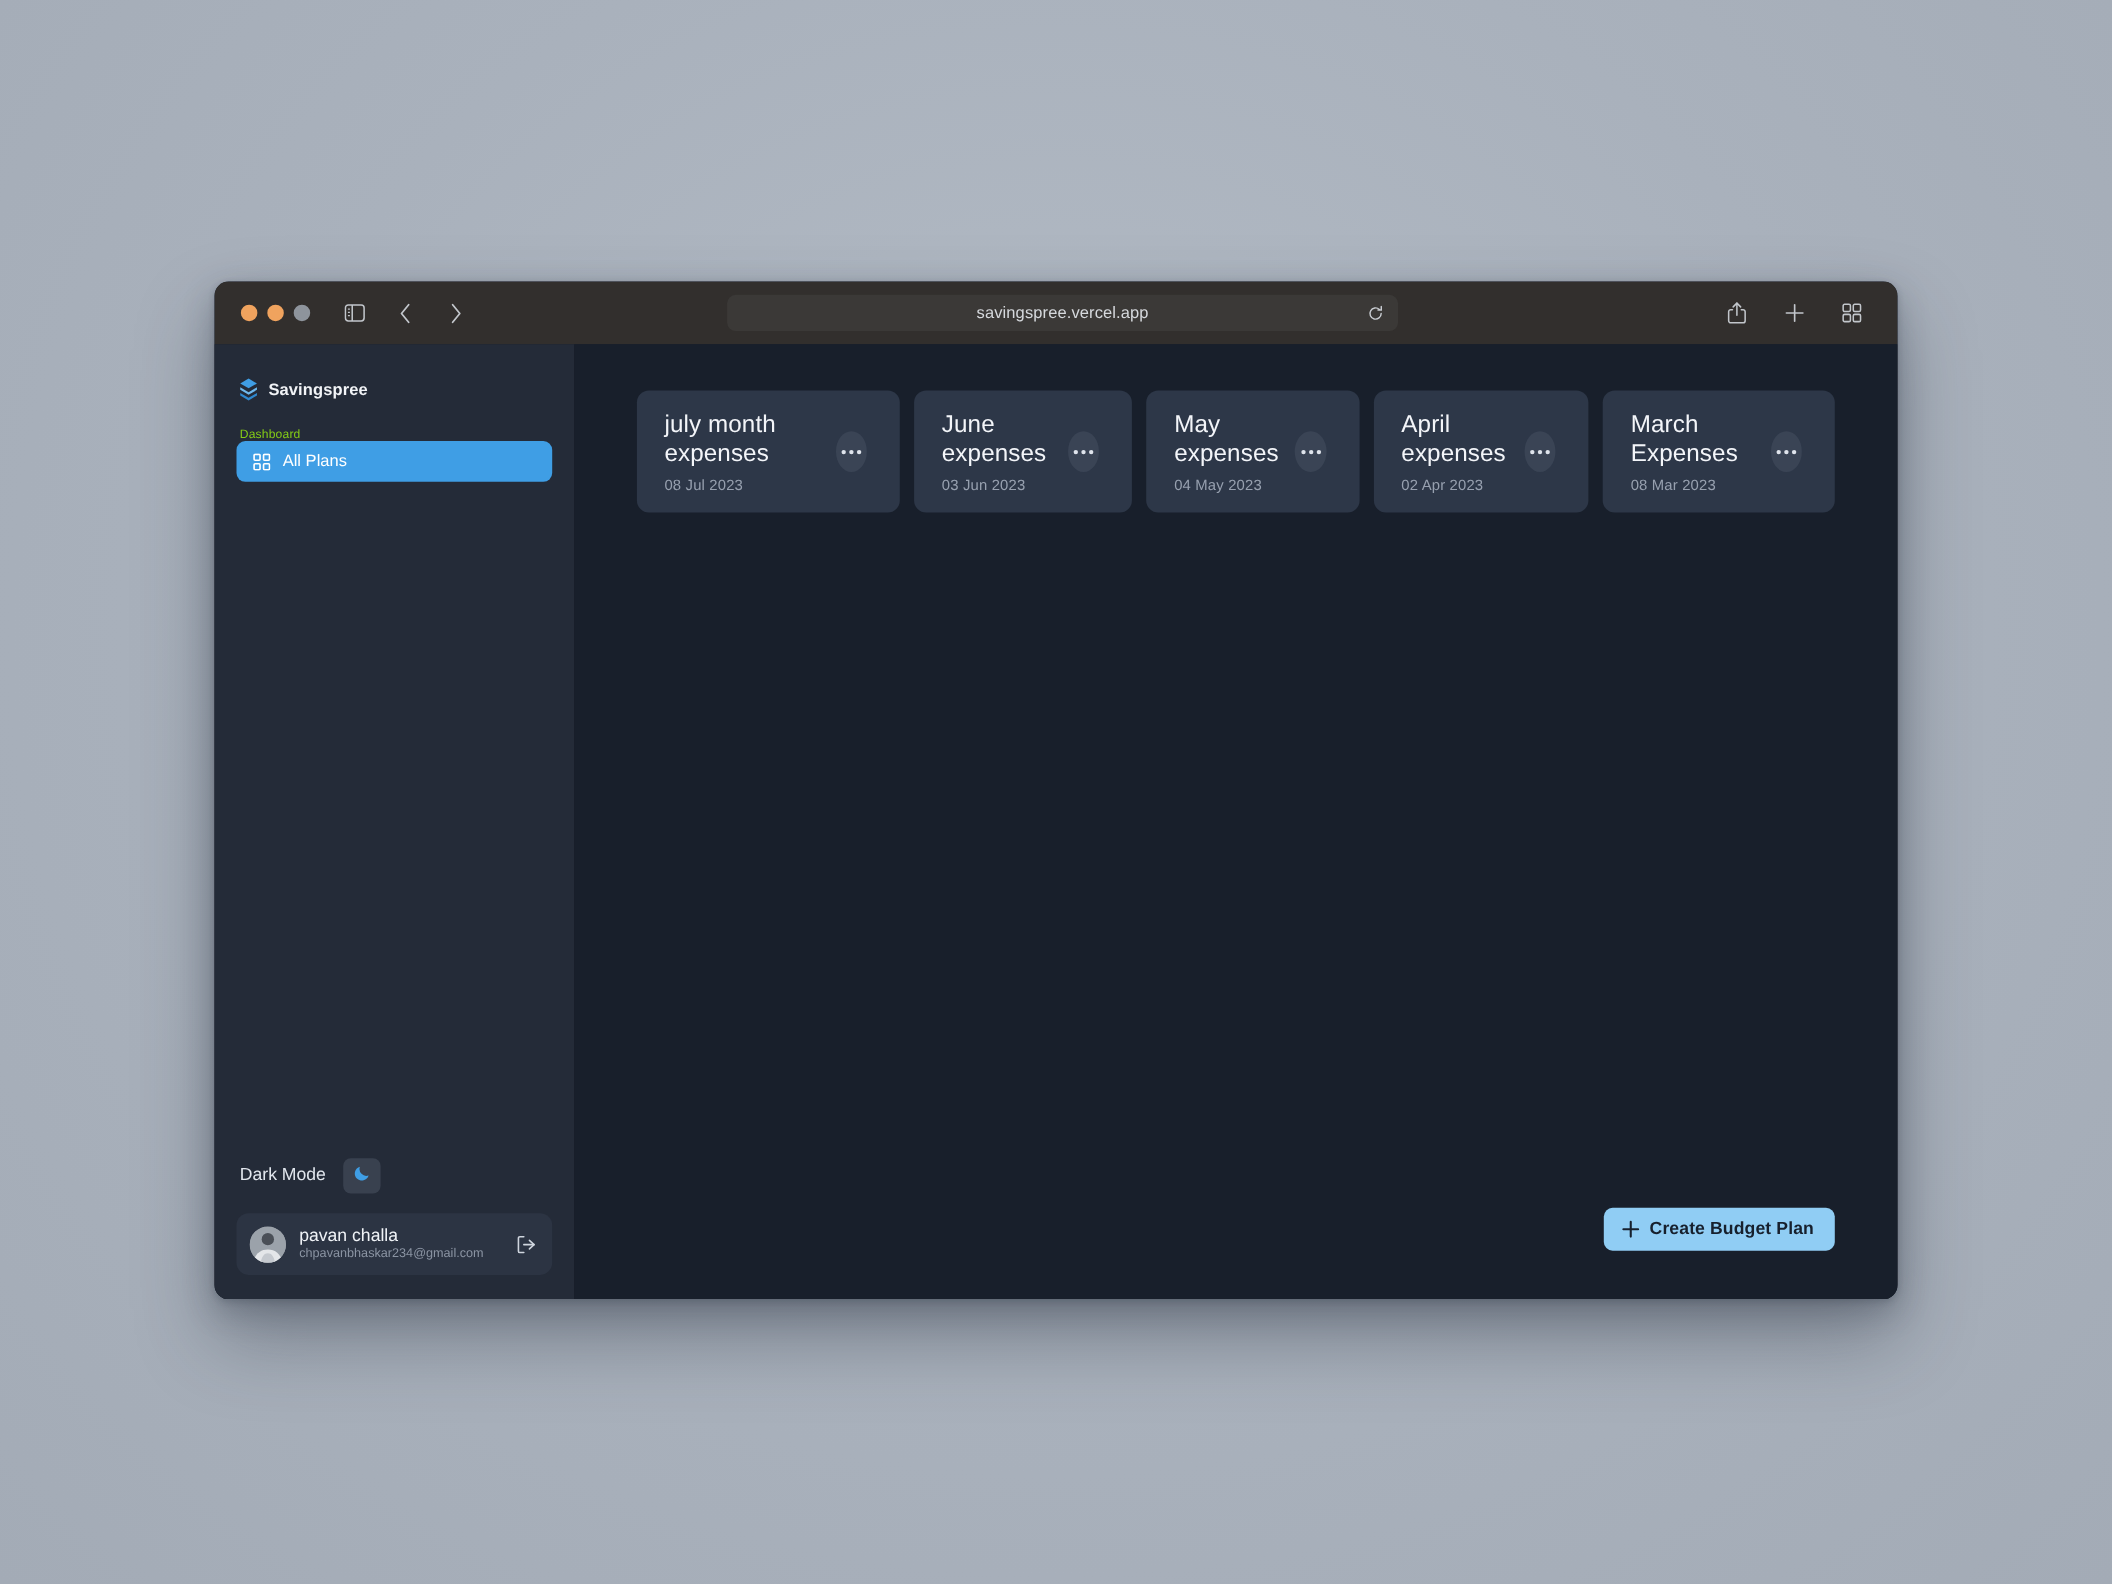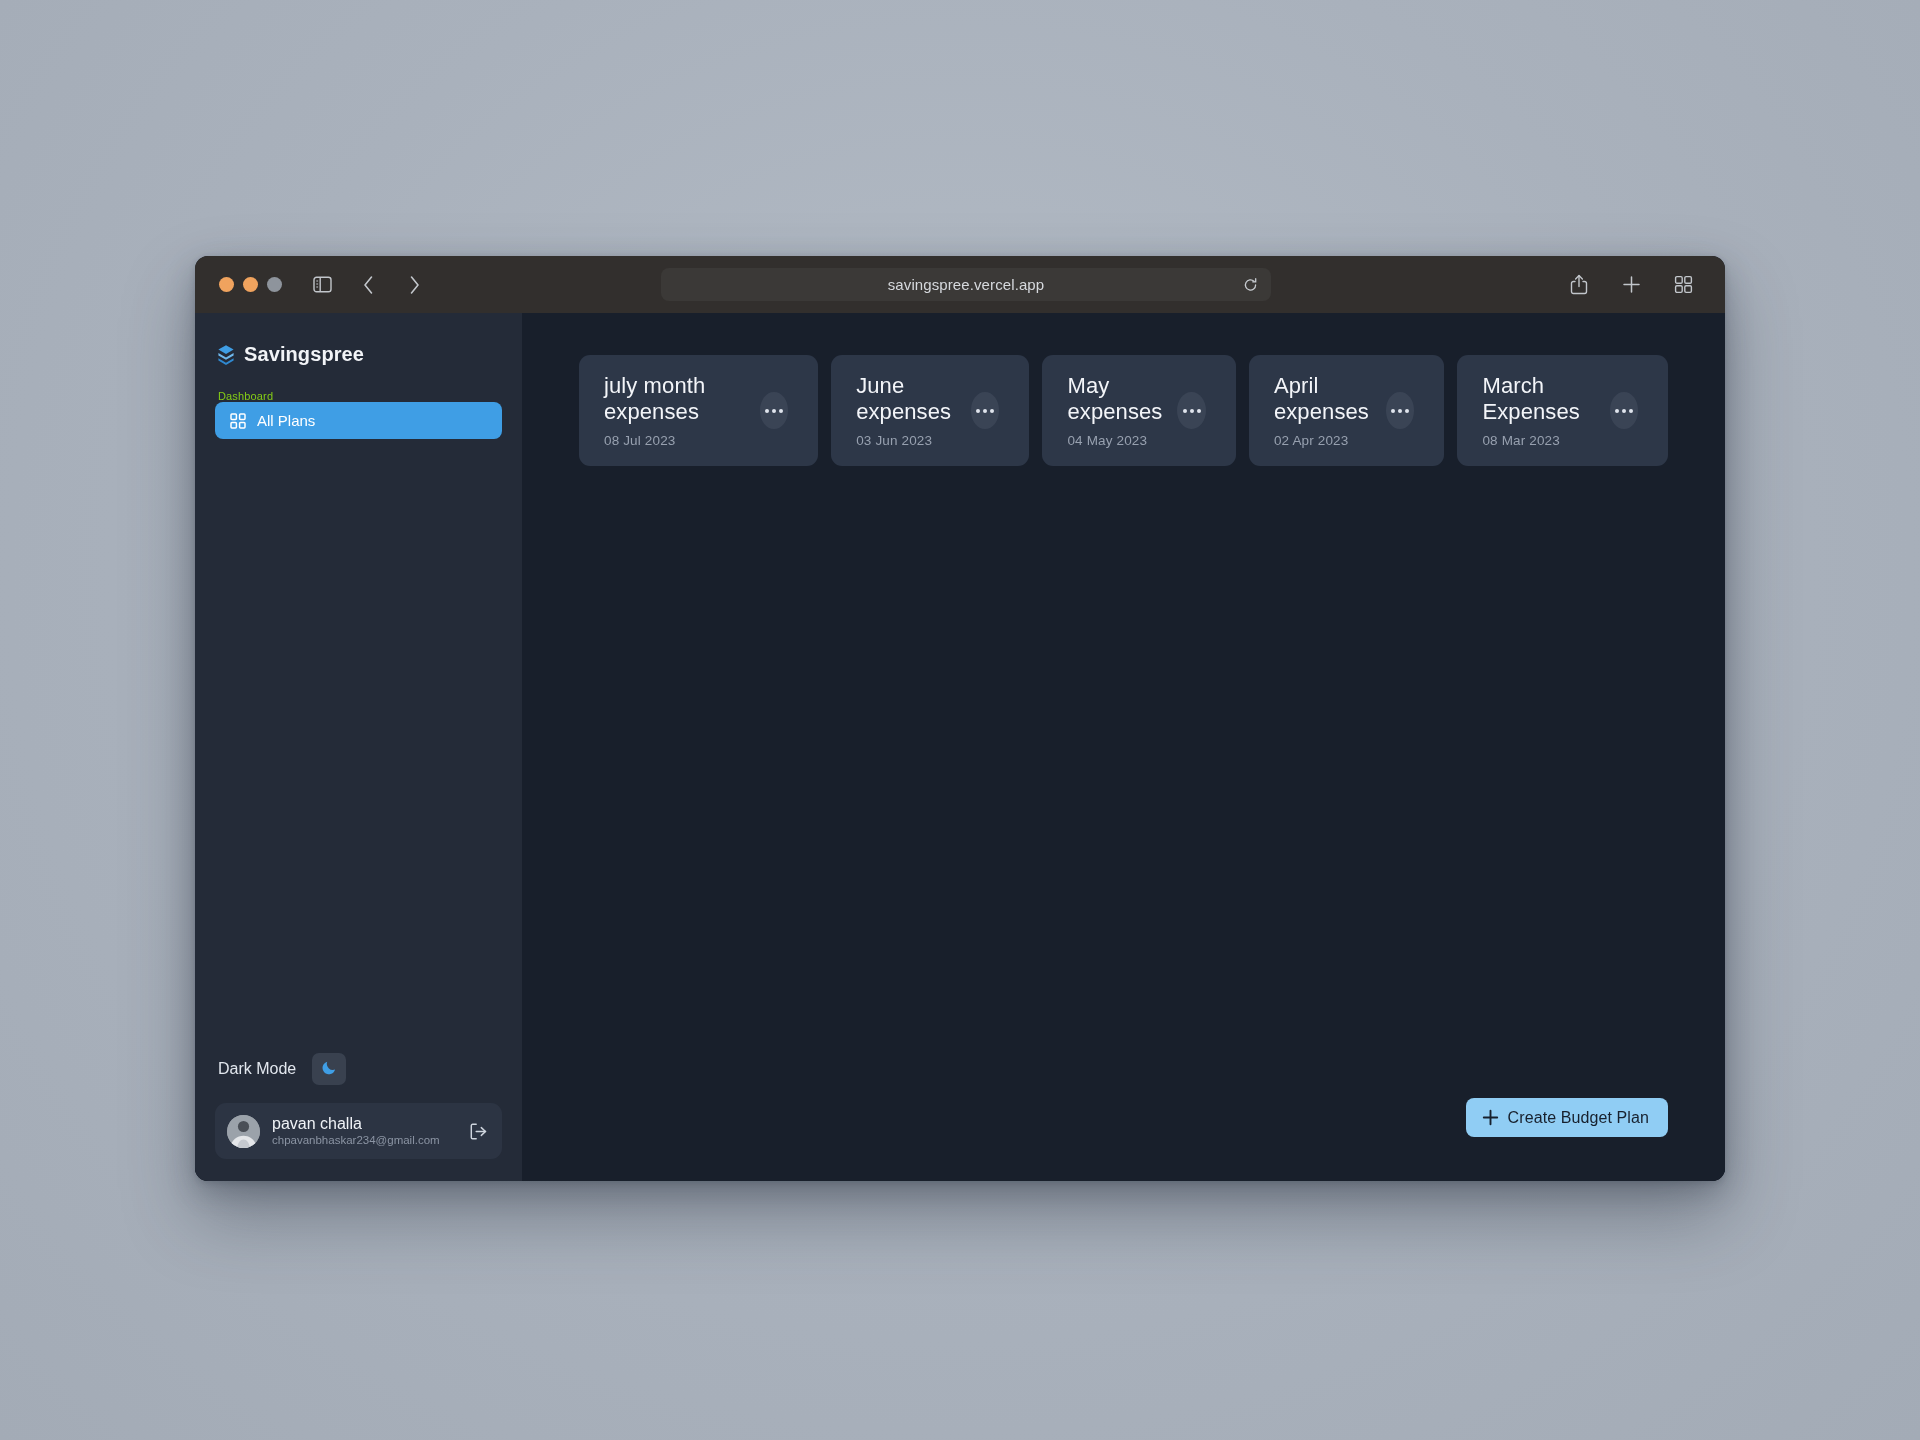--- a/index.html
+++ b/index.html
@@ -142,21 +142,21 @@
   }
 
   .brand {
     display: flex;
     align-items: center;
     gap: 9px;
     padding: 2px 2px 0 2px;
   }
   .brand-logo { display: flex; align-items: center; }
   .brand-name {
-    font-size: 20px;
+    font-size: 15px;
     font-weight: 700;
     color: #f2f4f7;
     letter-spacing: 0.1px;
   }
 
   .section-label {
     margin-top: 24px;
     padding-left: 3px;
     font-size: 11px;
     color: #84cc16;
@@ -325,21 +325,21 @@
     color: #17202d;
     border: none;
     border-radius: 8px;
     height: 39px;
     padding: 0 19px 0 16px;
     display: flex;
     align-items: center;
     gap: 9px;
     font-family: "Liberation Sans", sans-serif;
     font-size: 16px;
-    font-weight: 400;
+    font-weight: 700;
     letter-spacing: 0.1px;
   }
   .create-btn .plus-glyph { display: flex; align-items: center; }
 </style>
 </head>
 <body>
 
 <div class="desktop"></div>
 
 <div class="browser-window">

